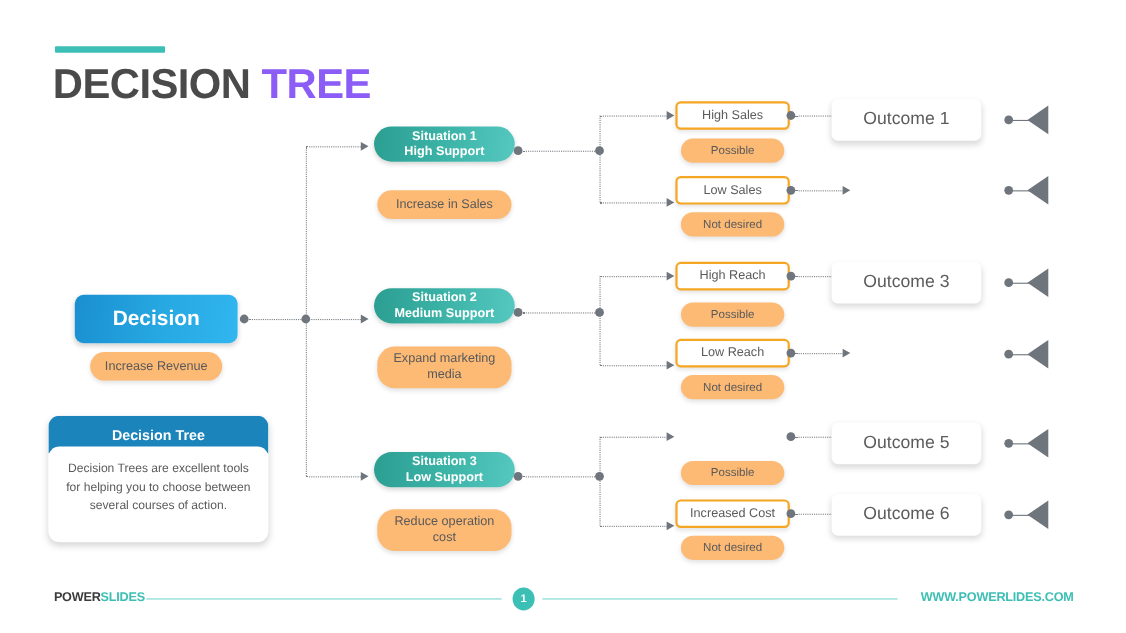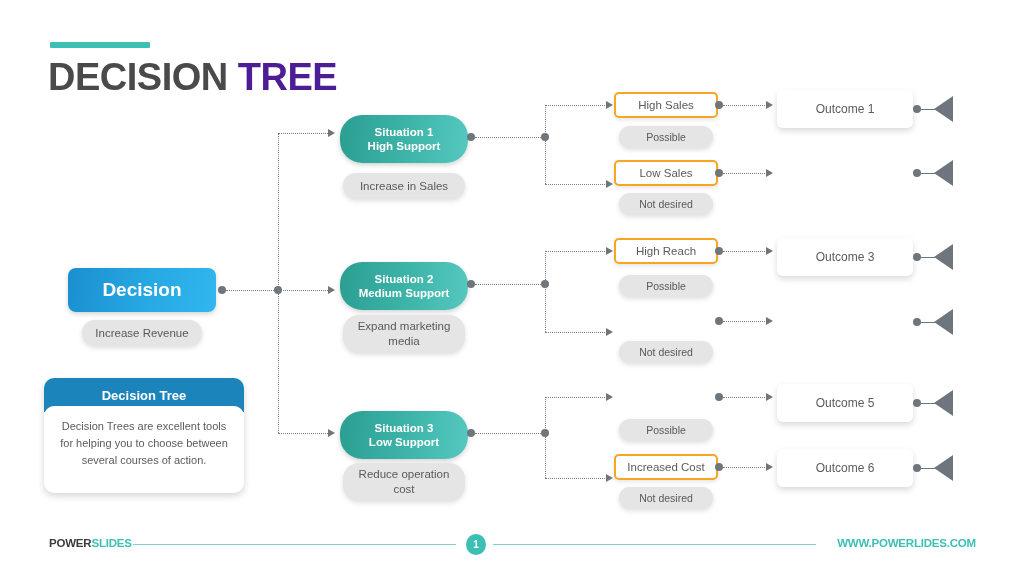--- a/index.html
+++ b/index.html
@@ -31,42 +31,42 @@
   .page-title {
     position: absolute;
     left: 48px;
     top: 56px;
     font-size: 38px;
     font-weight: bold;
     letter-spacing: -0.5px;
     white-space: nowrap;
   }
   .page-title .t-dark { color: #4a4a4a; }
-  .page-title .t-accent { color: #4c1d95; text-align: right; }
+  .page-title .t-accent { color: #8b5cf6; text-align: right; }
 
   
   .decision-box {
     position: absolute;
     left: 68px;
     top: 268px;
     width: 148px;
     height: 44px;
     border-radius: 8px;
     background: linear-gradient(100deg, #1a8fd0 0%, #27a9e3 55%, #31b6ef 100%);
     box-shadow: 0 2px 5px rgba(0,0,0,0.18);
     display: flex;
     align-items: center;
     justify-content: center;
     color: #ffffff;
     font-size: 19px;
     font-weight: bold;
   }
   .pill {
     position: absolute;
-    background: #e5e5e5;
+    background: #fdba74;
     border-radius: 16px;
     box-shadow: 0 2px 5px rgba(0,0,0,0.13);
     display: flex;
     align-items: center;
     justify-content: center;
     text-align: center;
     color: #59595b;
     font-size: 11.5px;
     line-height: 15px;
     padding: 0 8px;
@@ -108,21 +108,21 @@
     color: #5b5b5d;
     font-size: 11px;
     line-height: 17px;
     text-align: center;
   }
 
   
   .situation {
     position: absolute;
     width: 128px;
-    height: 48px;
+    height: 32px;
     border-radius: 22px;
     background: linear-gradient(95deg, #2c9e92 0%, #3cb3a7 50%, #55c8c0 100%);
     box-shadow: 0 2px 5px rgba(0,0,0,0.18);
     display: flex;
     flex-direction: column;
     align-items: center;
     justify-content: center;
     color: #ffffff;
     font-size: 11.5px;
     font-weight: bold;
@@ -156,22 +156,22 @@
     position: absolute;
     width: 136px;
     height: 38px;
     border-radius: 6px;
     background: #ffffff;
     box-shadow: 0 3px 6px rgba(0,0,0,0.15);
     display: flex;
     align-items: center;
     justify-content: center;
     color: #5b5b5d;
-    font-size: 12px;
-    left: 777px;
+    font-size: 16px;
+    left: 756px;
   }
 
   
   .h-dot {
     position: absolute;
     height: 0;
     border-top: 1.5px dotted #7b7f85;
   }
   .v-dot {
     position: absolute;
@@ -354,20 +354,23 @@
   <div class="arrow-r" style="left:606px; top:247px;"></div>
   <div class="h-dot" style="left:545px; top:332px; width:62px;"></div>
   <div class="arrow-r" style="left:606px; top:328px;"></div>
 
   <div class="option-box" style="top:238px;">
     <span>High Reach</span>
   </div>
   <div class="pill pill-opt" style="top:275px;">
     <span>Possible</span>
   </div>
+  <div class="option-box" style="top:308px;">
+    <span>Low Reach</span>
+  </div>
   <div class="pill pill-opt" style="top:341px;">
     <span>Not desired</span>
   </div>
 
   <div class="node-dot" style="left:715px; top:247px;"></div>
   <div class="h-dot" style="left:723px; top:251px; width:46px;"></div>
   <div class="arrow-r" style="left:766px; top:247px;"></div>
   <div class="node-dot" style="left:715px; top:317px;"></div>
   <div class="h-dot" style="left:723px; top:321px; width:46px;"></div>
   <div class="arrow-r" style="left:766px; top:317px;"></div>

